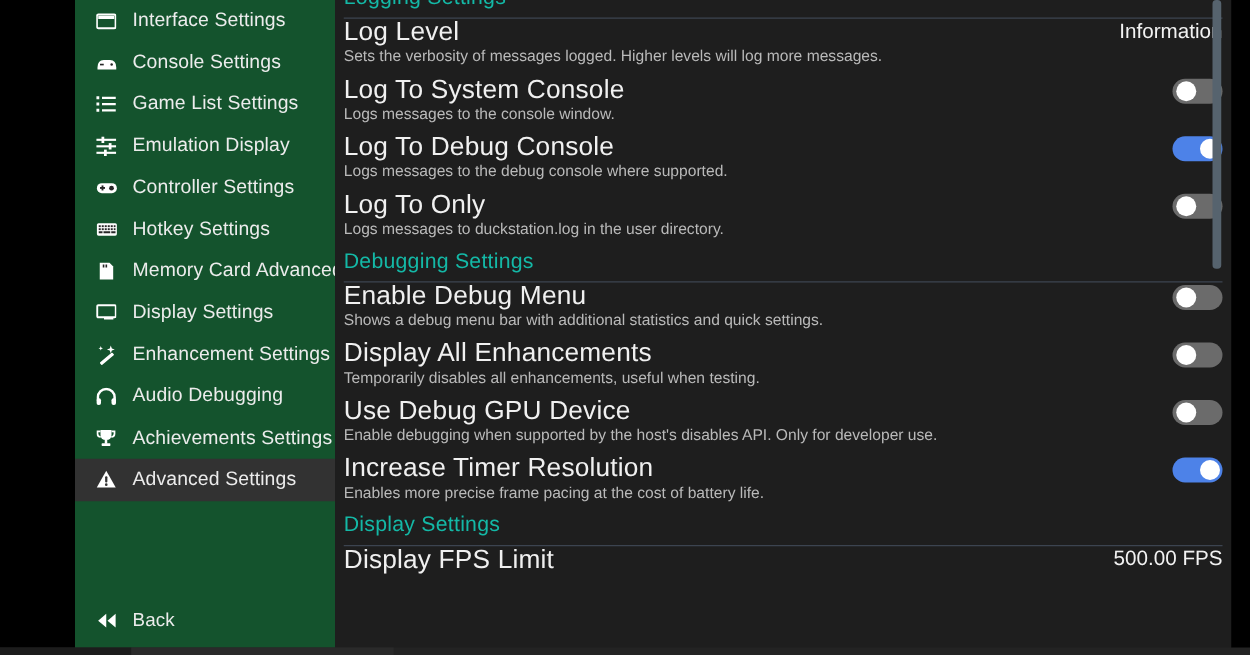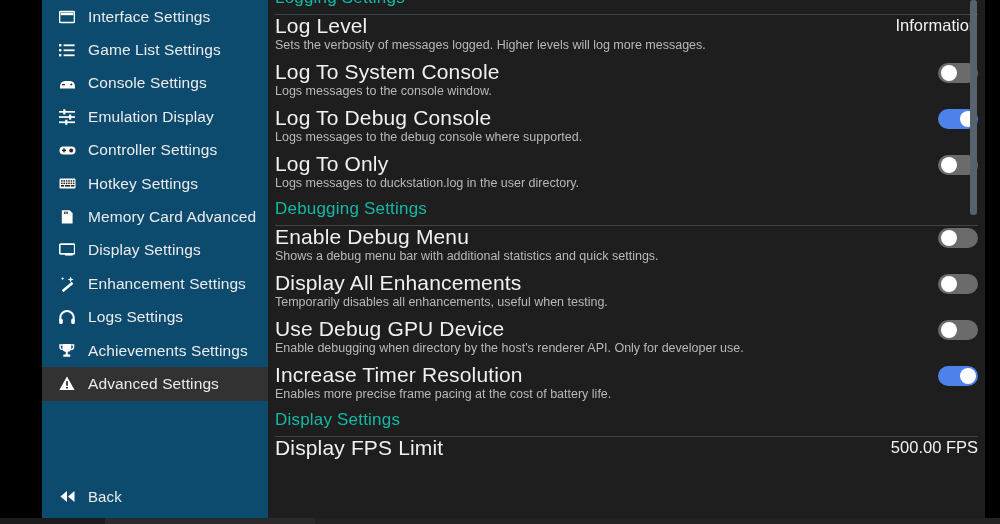--- a/index.html
+++ b/index.html
@@ -10,23 +10,23 @@
   }
   #app {
     position: relative;
     width: 1000px; height: 524px;
     background: #000000;
   }
 
   
   #sidebar {
     position: absolute;
-    left: 42px; top: 0;
+    left: 60px; top: 0;
     width: 226px; height: 524px;
-    background: #0c4a6e;
+    background: #14532d;
     overflow: hidden;
   }
   .nav-item {
     position: relative;
     display: flex;
     align-items: center;
     height: 33.4px;
     padding-left: 14px;
     color: #e8e8e8;
   }
@@ -167,40 +167,40 @@
           <span class="nav-icon">
             <svg width="16" height="14" viewBox="0 0 16 14">
               <rect x="0.5" y="1.5" width="15" height="11" rx="1.2" fill="none" stroke="#ffffff" stroke-width="1.6"></rect>
               <rect x="1.6" y="2.6" width="12.8" height="2.6" fill="#ffffff"></rect>
             </svg>
           </span>
           <span class="nav-label">Interface Settings</span>
         </div>
         <div class="nav-item">
           <span class="nav-icon">
+            <svg width="17" height="13" viewBox="0 0 17 13">
+              <path d="M1 10 Q1 4 6 4 L11 4 Q16 4 16 10 L16 11.5 L1 11.5 Z" fill="#ffffff"></path>
+              <rect x="3" y="7" width="3" height="1.3" fill="#272727"></rect>
+              <circle cx="12.3" cy="7.6" r="1" fill="#272727"></circle>
+            </svg>
+          </span>
+          <span class="nav-label">Console Settings</span>
+        </div>
+        <div class="nav-item">
+          <span class="nav-icon">
             <svg width="16" height="15" viewBox="0 0 16 15">
               <rect x="0" y="1" width="2.4" height="2.4" fill="#ffffff"></rect>
               <rect x="4.6" y="1.4" width="11" height="1.8" fill="#ffffff"></rect>
               <rect x="0" y="6" width="2.4" height="2.4" fill="#ffffff"></rect>
               <rect x="4.6" y="6.4" width="11" height="1.8" fill="#ffffff"></rect>
               <rect x="0" y="11" width="2.4" height="2.4" fill="#ffffff"></rect>
               <rect x="4.6" y="11.4" width="11" height="1.8" fill="#ffffff"></rect>
             </svg>
           </span>
           <span class="nav-label">Game List Settings</span>
-        </div>
-        <div class="nav-item">
-          <span class="nav-icon">
-            <svg width="17" height="13" viewBox="0 0 17 13">
-              <path d="M1 10 Q1 4 6 4 L11 4 Q16 4 16 10 L16 11.5 L1 11.5 Z" fill="#ffffff"></path>
-              <rect x="3" y="7" width="3" height="1.3" fill="#272727"></rect>
-              <circle cx="12.3" cy="7.6" r="1" fill="#272727"></circle>
-            </svg>
-          </span>
-          <span class="nav-label">Console Settings</span>
         </div>
         <div class="nav-item">
           <span class="nav-icon">
             <svg width="16" height="16" viewBox="0 0 16 16">
               <rect x="0" y="2" width="16" height="1.7" fill="#ffffff"></rect>
               <rect x="4.2" y="0.3" width="2.2" height="5.1" fill="#ffffff"></rect>
               <rect x="0" y="7.2" width="16" height="1.7" fill="#ffffff"></rect>
               <rect x="10" y="5.5" width="2.2" height="5.1" fill="#ffffff"></rect>
               <rect x="0" y="12.4" width="16" height="1.7" fill="#ffffff"></rect>
               <rect x="6.2" y="10.7" width="2.2" height="5.1" fill="#ffffff"></rect>
@@ -274,21 +274,21 @@
           <span class="nav-label">Enhancement Settings</span>
         </div>
         <div class="nav-item">
           <span class="nav-icon">
             <svg width="16" height="15" viewBox="0 0 16 15">
               <path d="M1.3 10.2 L1.3 7.8 A6.7 6.7 0 0 1 14.7 7.8 L14.7 10.2" fill="none" stroke="#ffffff" stroke-width="2"></path>
               <rect x="0.2" y="8.6" width="3.6" height="5.4" rx="1.6" fill="#ffffff"></rect>
               <rect x="12.2" y="8.6" width="3.6" height="5.4" rx="1.6" fill="#ffffff"></rect>
             </svg>
           </span>
-          <span class="nav-label">Logs Settings</span>
+          <span class="nav-label">Audio Debugging</span>
         </div>
         <div class="nav-item">
           <span class="nav-icon">
             <svg width="16" height="15" viewBox="0 0 16 15">
               <path d="M3.4 1 L12.2 1 L12.2 5 Q12.2 9 7.8 9 Q3.4 9 3.4 5 Z" fill="#ffffff"></path>
               <path d="M3.4 2 L1 2 L1 4 Q1 6.4 3.6 6.6" fill="none" stroke="#ffffff" stroke-width="1.4"></path>
               <path d="M12.2 2 L14.6 2 L14.6 4 Q14.6 6.4 12 6.6" fill="none" stroke="#ffffff" stroke-width="1.4"></path>
               <rect x="6.8" y="8.6" width="2" height="3.4" fill="#ffffff"></rect>
               <rect x="4.3" y="11.6" width="7" height="2.1" rx="0.5" fill="#ffffff"></rect>
             </svg>
@@ -369,21 +369,21 @@
             <div class="row-title">Display All Enhancements</div>
             <div class="row-sub">Temporarily disables all enhancements, useful when testing.</div>
           </div>
           <div class="toggle">
             <div class="knob"></div>
           </div>
         </div>
         <div class="row">
           <div class="row-textcol">
             <div class="row-title">Use Debug GPU Device</div>
-            <div class="row-sub">Enable debugging when directory by the host's renderer API. Only for developer use.</div>
+            <div class="row-sub">Enable debugging when supported by the host's disables API. Only for developer use.</div>
           </div>
           <div class="toggle">
             <div class="knob"></div>
           </div>
         </div>
         <div class="row">
           <div class="row-textcol">
             <div class="row-title">Increase Timer Resolution</div>
             <div class="row-sub">Enables more precise frame pacing at the cost of battery life.</div>
           </div>

